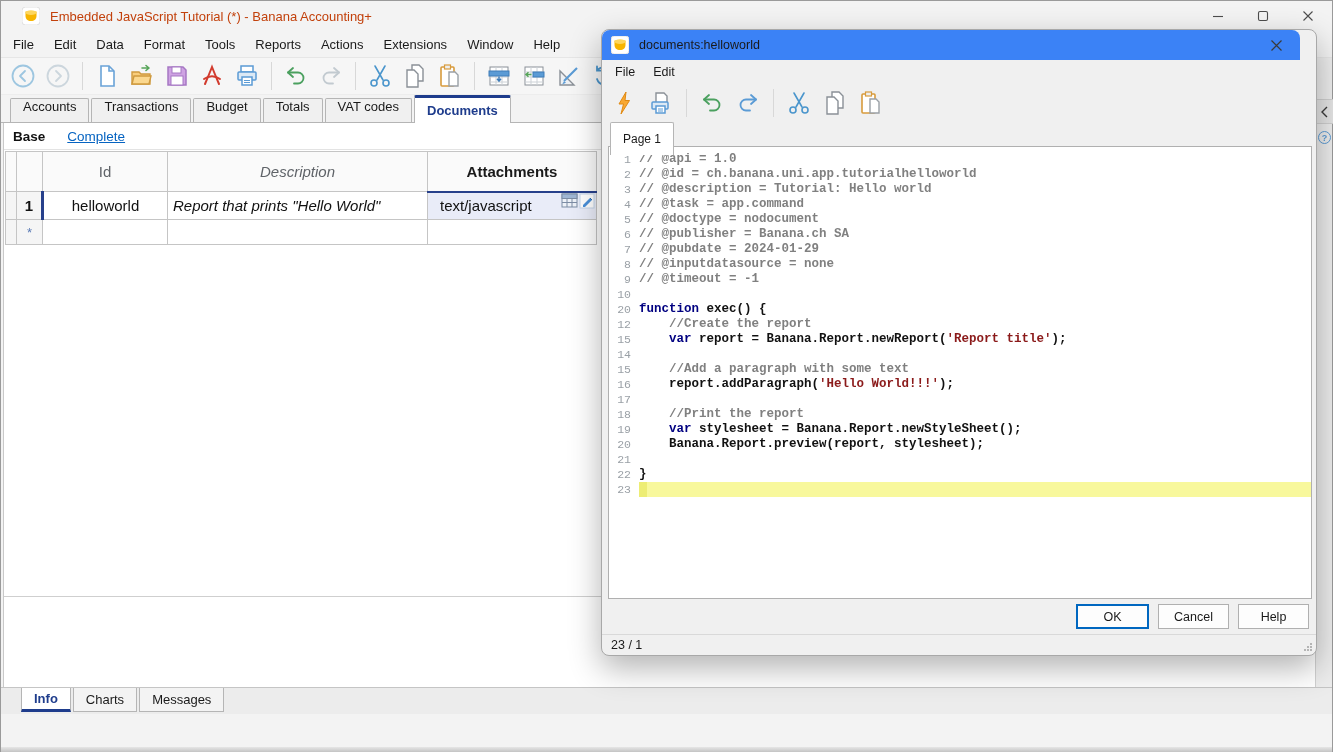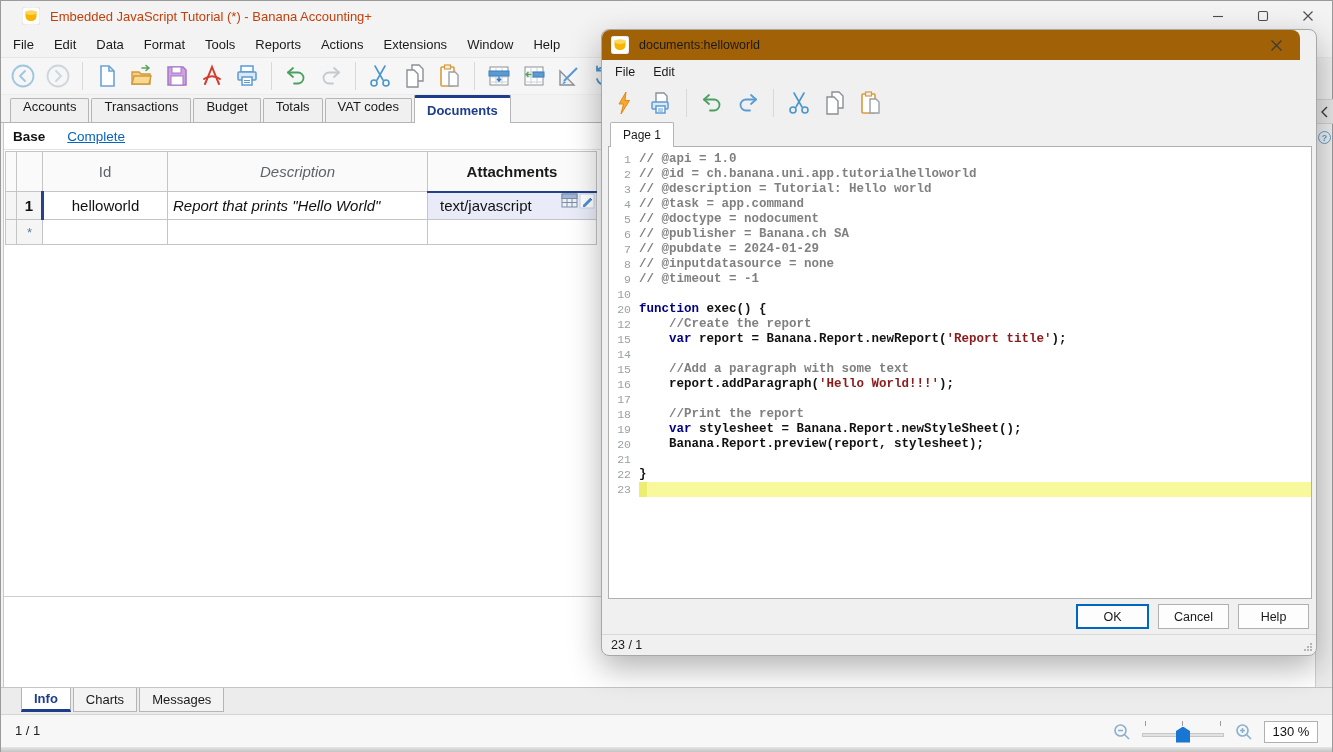--- a/index.html
+++ b/index.html
@@ -64,27 +64,27 @@
   .zoom-area { position:absolute; right:14px; top:3px; height:27px; display:flex; align-items:center; gap:10px; }
   .slider { position:relative; width:82px; height:22px; }
   .slider-track { position:absolute; left:0; right:0; top:12px; height:4px; background:#e2e2e2; border:1px solid #c6c6c6; }
   .tick { position:absolute; top:0; width:1px; height:5px; background:#9a9a9a; }
   .slider-thumb { position:absolute; left:34px; top:6px; width:14px; height:16px; background:#1976d2; clip-path:polygon(0 28%,50% 0,100% 28%,100% 100%,0 100%); }
   .zoom-box { width:54px; height:22px; background:#fff; border:1px solid #b0b0b0; font-size:13px; color:#111; display:flex; align-items:center; justify-content:center; }
   .bottom-strip { position:absolute; left:0; top:746px; right:0; height:6px; background:linear-gradient(#e6e6e6,#bdbdbd); }
 
   
   .dialog { position:absolute; left:600px; top:28px; width:716px; height:627px; background:#f0f0f0; border:1px solid #a8a8a8; border-radius:8px; box-shadow:0 12px 32px rgba(0,0,0,.3); }
-  .dlg-titlebar { position:absolute; left:0; top:0; right:16px; height:30px; background:#a16207; border-radius:8px 8px 0 0; display:flex; align-items:center; }
+  .dlg-titlebar { position:absolute; left:0; top:0; right:16px; height:30px; background:#3b82f6; border-radius:8px 8px 0 0; display:flex; align-items:center; }
   .dlg-title { margin-left:10px; font-size:12.5px; color:#1a1a1a; }
   .dlg-close { position:absolute; right:8px; top:3px; width:32px; height:24px; display:flex; align-items:center; justify-content:center; }
   .dlg-menubar { position:absolute; left:0; top:30px; right:0; height:24px; display:flex; align-items:center; padding-left:4px; }
   .dlg-menu-item { font-size:12.5px; color:#1a1a1a; padding:3px 9px; }
   .dlg-toolbar { position:absolute; left:0; top:54px; right:0; height:38px; display:flex; align-items:center; gap:8px; padding-left:9px; }
-  .page-tab { position:absolute; left:8px; top:92px; height:25px; background:#fff; border:1px solid #b5b5b5; border-bottom:none; border-radius:2px 2px 0 0; font-size:12px; color:#1a1a1a; display:flex; align-items:center; padding:8px 12px; z-index:2; }
+  .page-tab { position:absolute; left:8px; top:92px; height:25px; background:#fff; border:1px solid #b5b5b5; border-bottom:none; border-radius:2px 2px 0 0; font-size:12px; color:#1a1a1a; display:flex; align-items:center; padding:16px 12px; z-index:2; }
   .editor { position:absolute; left:6px; top:116px; width:704px; height:453px; background:#fff; border:1px solid #b0b0b0; overflow:hidden; padding-top:5px; }
   .code-line { display:flex; height:15px; line-height:15px; font-family:"Liberation Mono", monospace; font-size:12.5px; }
   .ln { width:30px; text-align:right; padding-right:8px; color:#9aa0a6; font-size:11.5px; flex:none; }
   .code-text { flex:1; white-space:pre; font-weight:bold; color:#111; }
   .code-line.hl .code-text { background:#f8f89c; }
   .caret-block { display:inline-block; width:8px; height:15px; background:#eded74; vertical-align:top; }
   .tok-comment { color:#808080; } .tok-keyword { color:#000080; } .tok-string { color:#8b1a1a; } .tok-plain { color:#111; }
   .dlg-buttons { position:absolute; right:7px; top:574px; display:flex; gap:9px; }
   .btn { height:25px; background:#fdfdfd; border:1px solid #b0b0b0; border-radius:0; font-size:12.5px; color:#1a1a1a; display:flex; align-items:center; justify-content:center; font-family:"Liberation Sans",sans-serif; }
   .btn-ok { width:73px; border:2px solid #0067c0; }
@@ -319,43 +319,20 @@
         <div class="help-circle">?</div>
       </div>
   </div>
 
   <div class="bottom-tabbar">
       <div class="btab active">Info</div>
       <div class="btab">Charts</div>
       <div class="btab">Messages</div>
     </div>
 
-  <div class="statusbar">
-    <span class="status-pos">1 / 1</span>
-    <div class="zoom-area">
-      <svg width="20" height="20" viewBox="0 0 20 20">
-          <circle cx="8.5" cy="8.5" r="5.5" fill="none" stroke="#8ab0cf" stroke-width="1.6"></circle>
-          <path d="M12.7 12.7L17 17" stroke="#8ab0cf" stroke-width="1.6"></path>
-          <path d="M6 8.5h5" stroke="#8ab0cf" stroke-width="1.6"></path>
-        </svg>
-      <div class="slider">
-        <span class="tick" style="left:3px"></span>
-        <span class="tick" style="left:40px"></span>
-        <span class="tick" style="left:78px"></span>
-        <div class="slider-track"></div>
-        <div class="slider-thumb"></div>
-      </div>
-      <svg width="20" height="20" viewBox="0 0 20 20">
-          <circle cx="8.5" cy="8.5" r="5.5" fill="none" stroke="#8ab0cf" stroke-width="1.6"></circle>
-          <path d="M12.7 12.7L17 17" stroke="#8ab0cf" stroke-width="1.6"></path>
-          <path d="M6 8.5h5M8.5 6v5" stroke="#8ab0cf" stroke-width="1.6"></path>
-        </svg>
-      <div class="zoom-box">130 %</div>
-    </div>
-  </div>
   <div class="bottom-strip"></div>
 
   <div class="dialog">
     <div class="dlg-titlebar">
       <svg class="app-icon" style="margin-left:9px" viewBox="0 0 18 18" width="18" height="18">
           <rect width="18" height="18" rx="3.5" fill="#fff" stroke="#e0e0e0"></rect>
           <path d="M3.5 4.5h11v4.5c0 3-2.2 5-5.5 5s-5.5-2-5.5-5z" fill="#f7b500"></path>
           <ellipse cx="9" cy="5.6" rx="5.5" ry="2.4" fill="#fdd65e"></ellipse>
         </svg>
       <span class="dlg-title">documents:helloworld</span>

